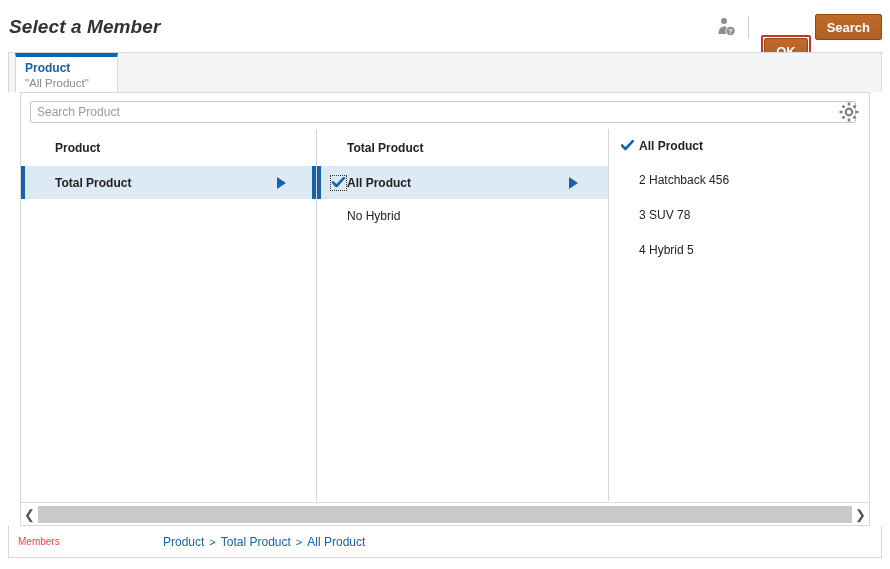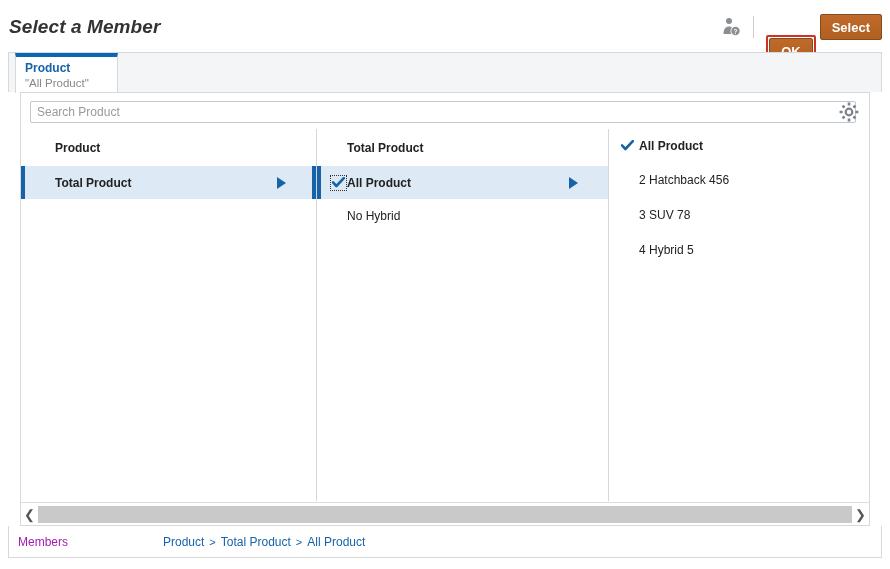--- a/index.html
+++ b/index.html
@@ -309,22 +309,22 @@
     margin: 0 8px;
     height: 32px;
     box-sizing: border-box;
     border: 1px solid #d6d8da;
     border-top: none;
     background: #ffffff;
     display: flex;
     align-items: center;
   }
   .footer-label {
-    font-size: 12px;
-    color: #a21caf;
+    font-size: 10px;
+    color: #ef4444;
     margin-left: 9px;
     width: 145px;
     flex: 0 0 auto;
   }
   .crumbs {
     display: flex;
     align-items: center;
     font-size: 12px;
   }
   .crumb {
@@ -359,21 +359,21 @@
 
       <span class="header-sep"></span>
 
       <span class="btn-ok-wrap">
         <button class="btn">
           <u>OK</u>
         </button>
       </span>
 
       <button class="btn">
-        <span>Select</span>
+        <span>Search</span>
       </button>
     </div>
   </div>
 
   <div class="tabstrip">
     <div class="tab">
       <div class="tab-label">Product</div>
       <div class="tab-sub">"All Product"</div>
     </div>
   </div>

